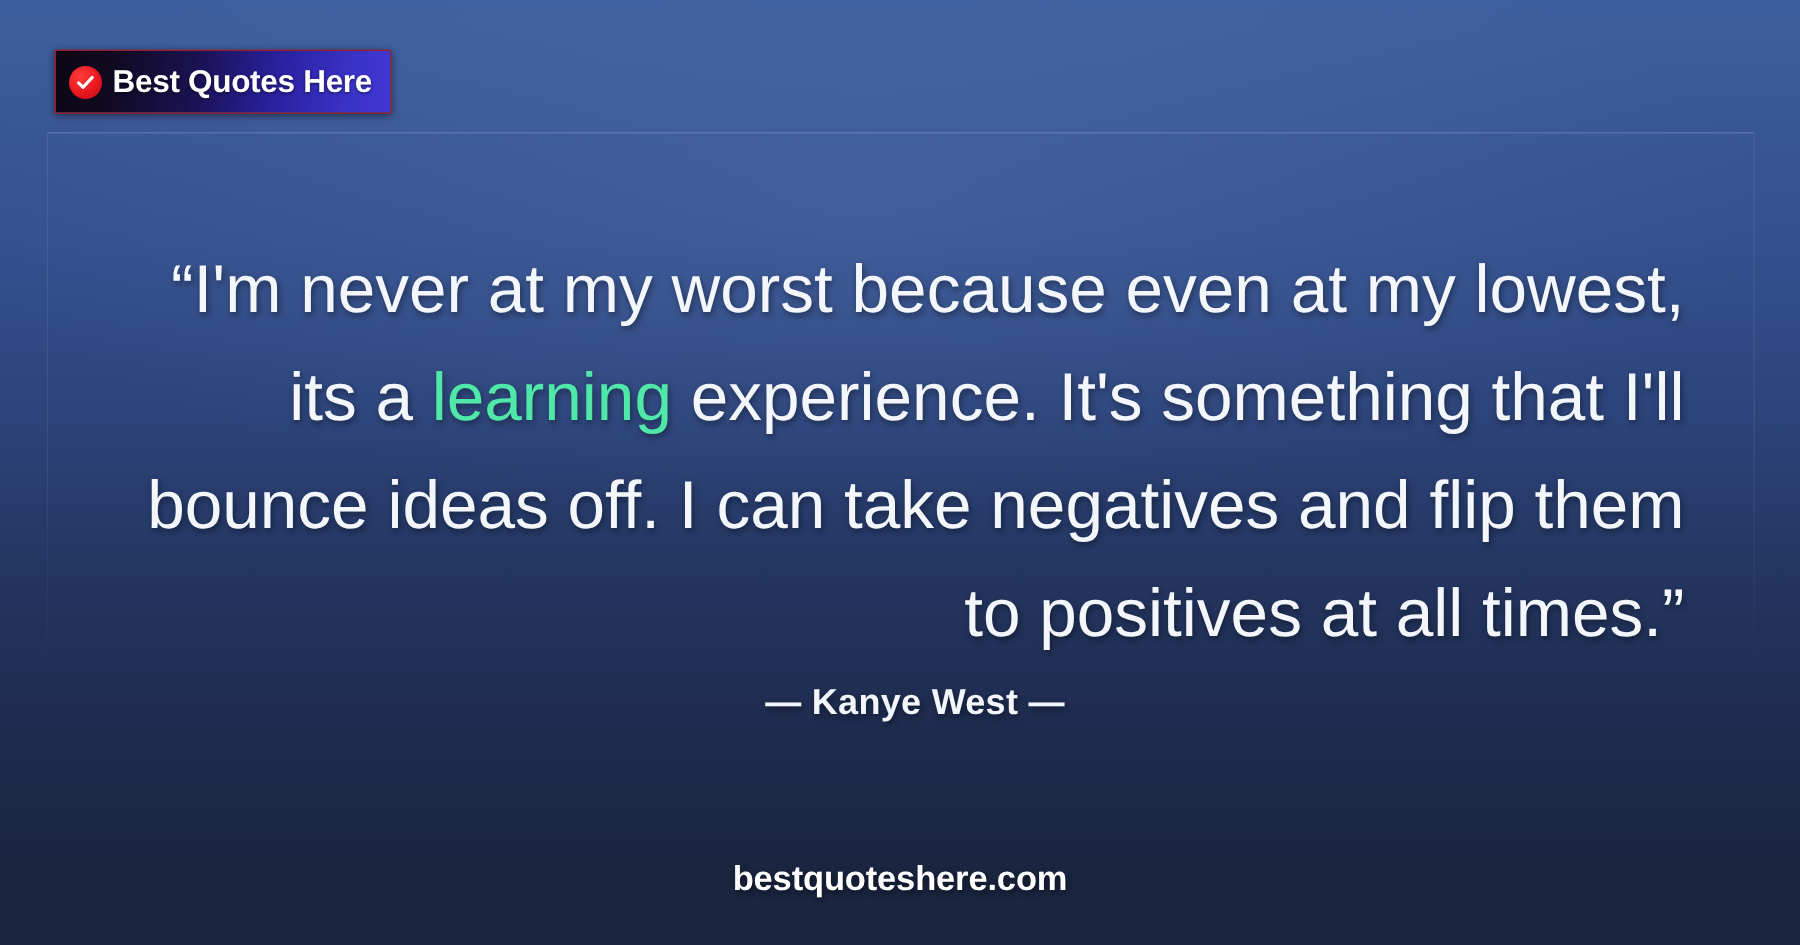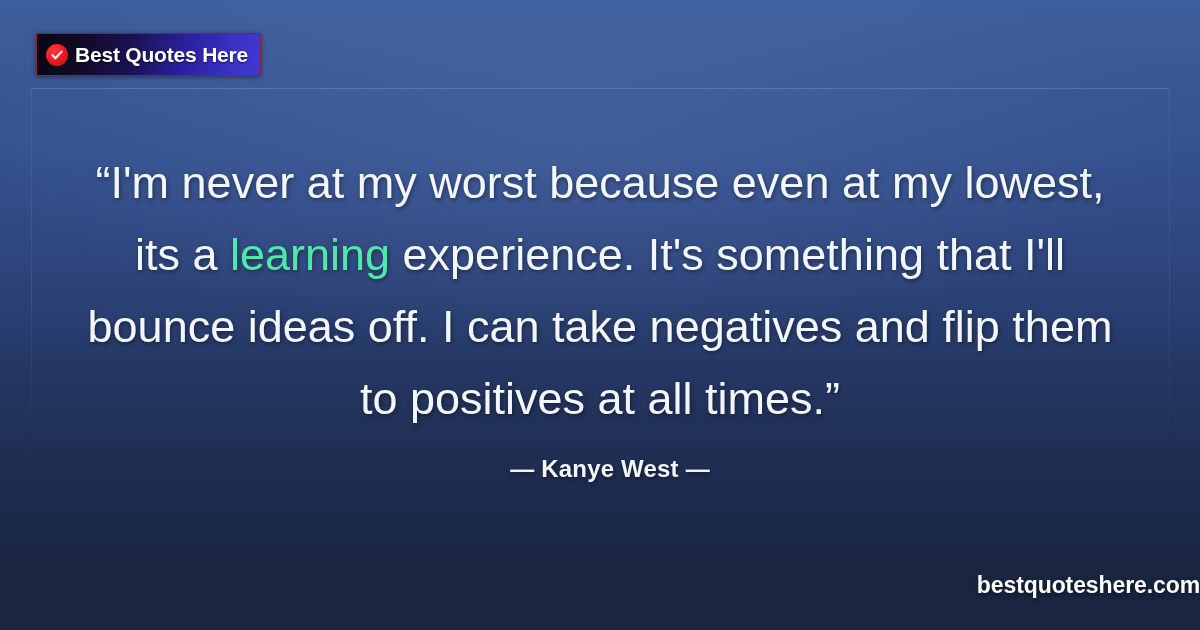--- a/index.html
+++ b/index.html
@@ -103,27 +103,28 @@
 
   
   .quote-body {
     position: absolute;
     left: 60px;
     top: 140px;
     width: 1080px;
     text-align: center;
   }
   .quote-text {
-    margin: 7px;
+    margin: 17px;
     color: #f3f6fb;
     font-size: 45px;
     font-weight: normal;
     line-height: 72px;
     letter-spacing: 0px;
     text-shadow: 1px 2px 4px rgba(0,0,0,0.42);
+    text-align: right;
   }
   .quote-highlight {
     color: #4fe8a8;
     text-shadow: 1px 2px 4px rgba(0,0,0,0.40);
   }
 
   
   .quote-author {
     position: absolute;
     left: 0;
@@ -137,21 +138,21 @@
     text-shadow: 1px 2px 4px rgba(0,0,0,0.45);
     padding-left: 10px;
   }
 
   
   .site-footer {
     position: absolute;
     left: 0;
     top: 572px;
     width: 1200px;
-    text-align: right;
+    text-align: center;
     color: #ffffff;
     font-size: 23px;
     font-weight: bold;
     letter-spacing: -0.1px;
     text-shadow: 1px 2px 4px rgba(0,0,0,0.5);
   }
 </style>
 </head>
 <body>
 

